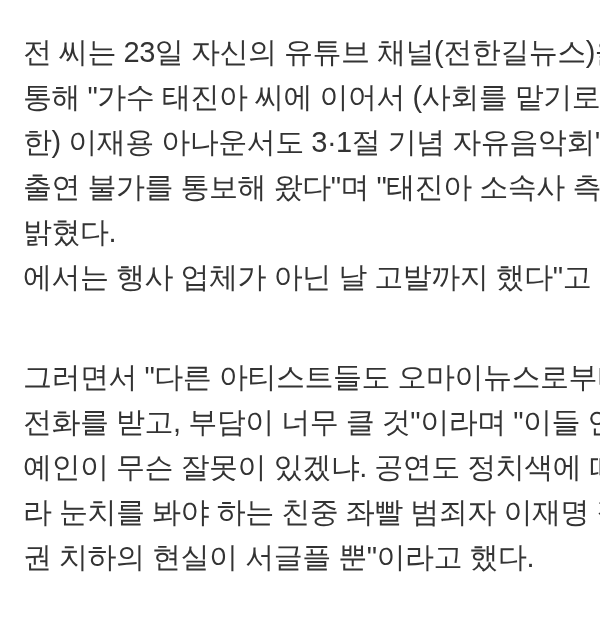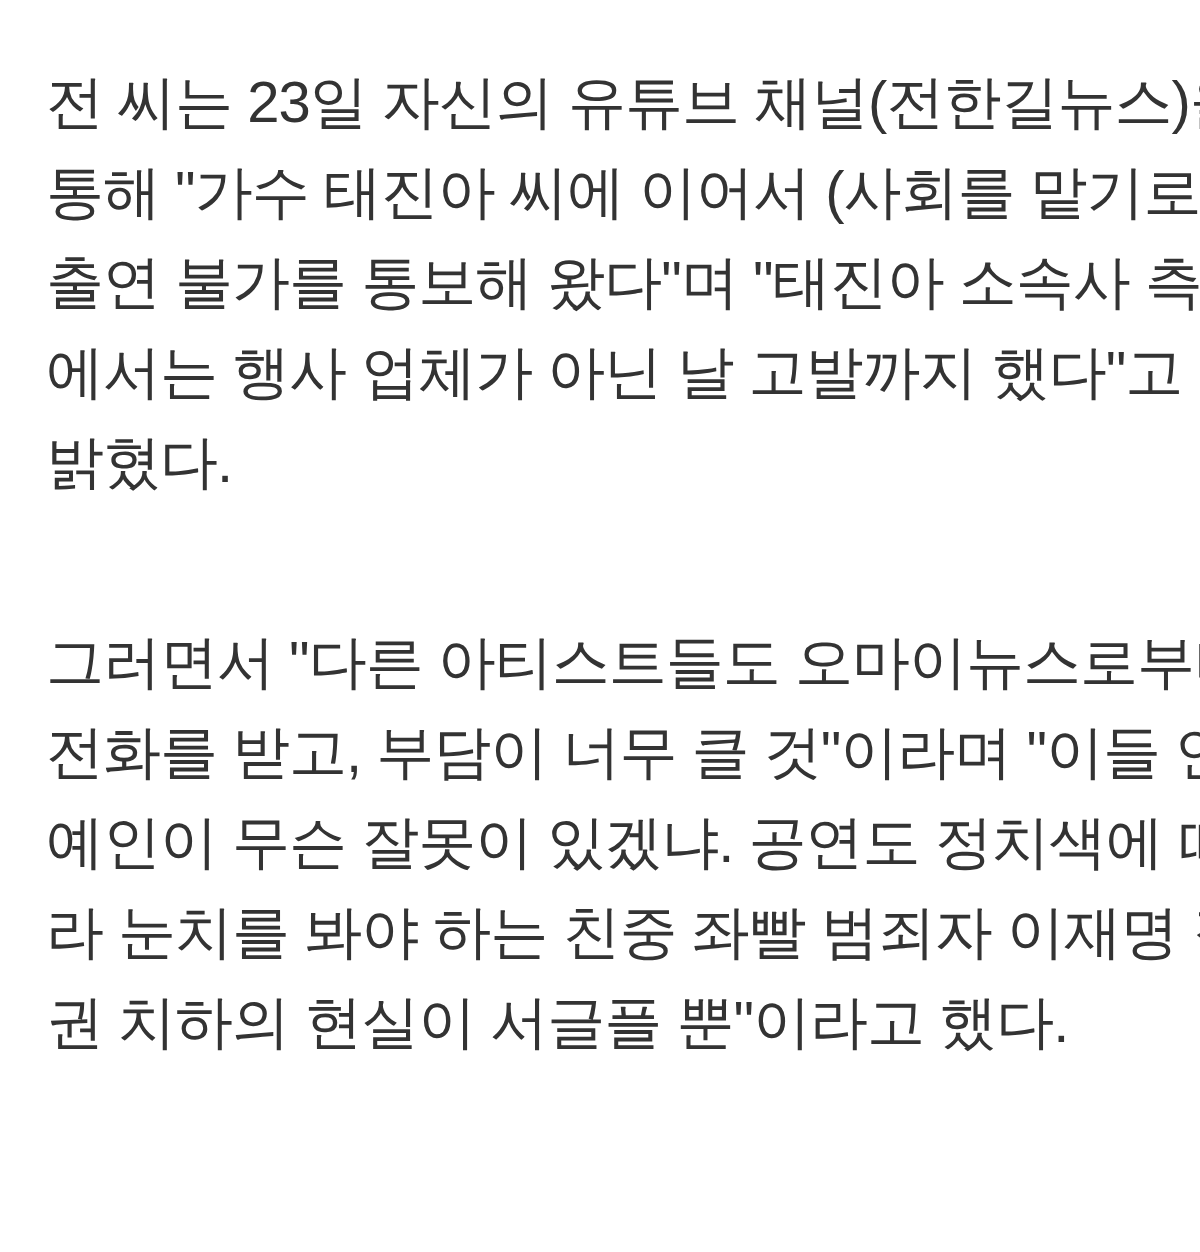--- a/index.html
+++ b/index.html
@@ -44,23 +44,24 @@
 </style>
 </head>
 <body>
 
 <div class="page">
   <article class="article">
 
     <p class="para">
       <span class="line">전 씨는 23일 자신의 유튜브 채널(전한길뉴스)을</span>
       <span class="line">통해 "가수 태진아 씨에 이어서 (사회를 맡기로</span>
+      <span class="line">한) 이재용 아나운서도 3·1절 기념 자유음악회'</span>
       <span class="line">출연 불가를 통보해 왔다"며 "태진아 소속사 측</span>
+      <span class="line">밝혔다.</span>
       <span class="line">에서는 행사 업체가 아닌 날 고발까지 했다"고</span>
-      <span class="line">밝혔다.</span>
     </p>
 
     <p class="para">
       <span class="line">그러면서 "다른 아티스트들도 오마이뉴스로부터</span>
       <span class="line">전화를 받고, 부담이 너무 클 것"이라며 "이들 연</span>
       <span class="line">예인이 무슨 잘못이 있겠냐. 공연도 정치색에 따</span>
       <span class="line">라 눈치를 봐야 하는 친중 좌빨 범죄자 이재명 정</span>
       <span class="line">권 치하의 현실이 서글플 뿐"이라고 했다.</span>
     </p>
 

